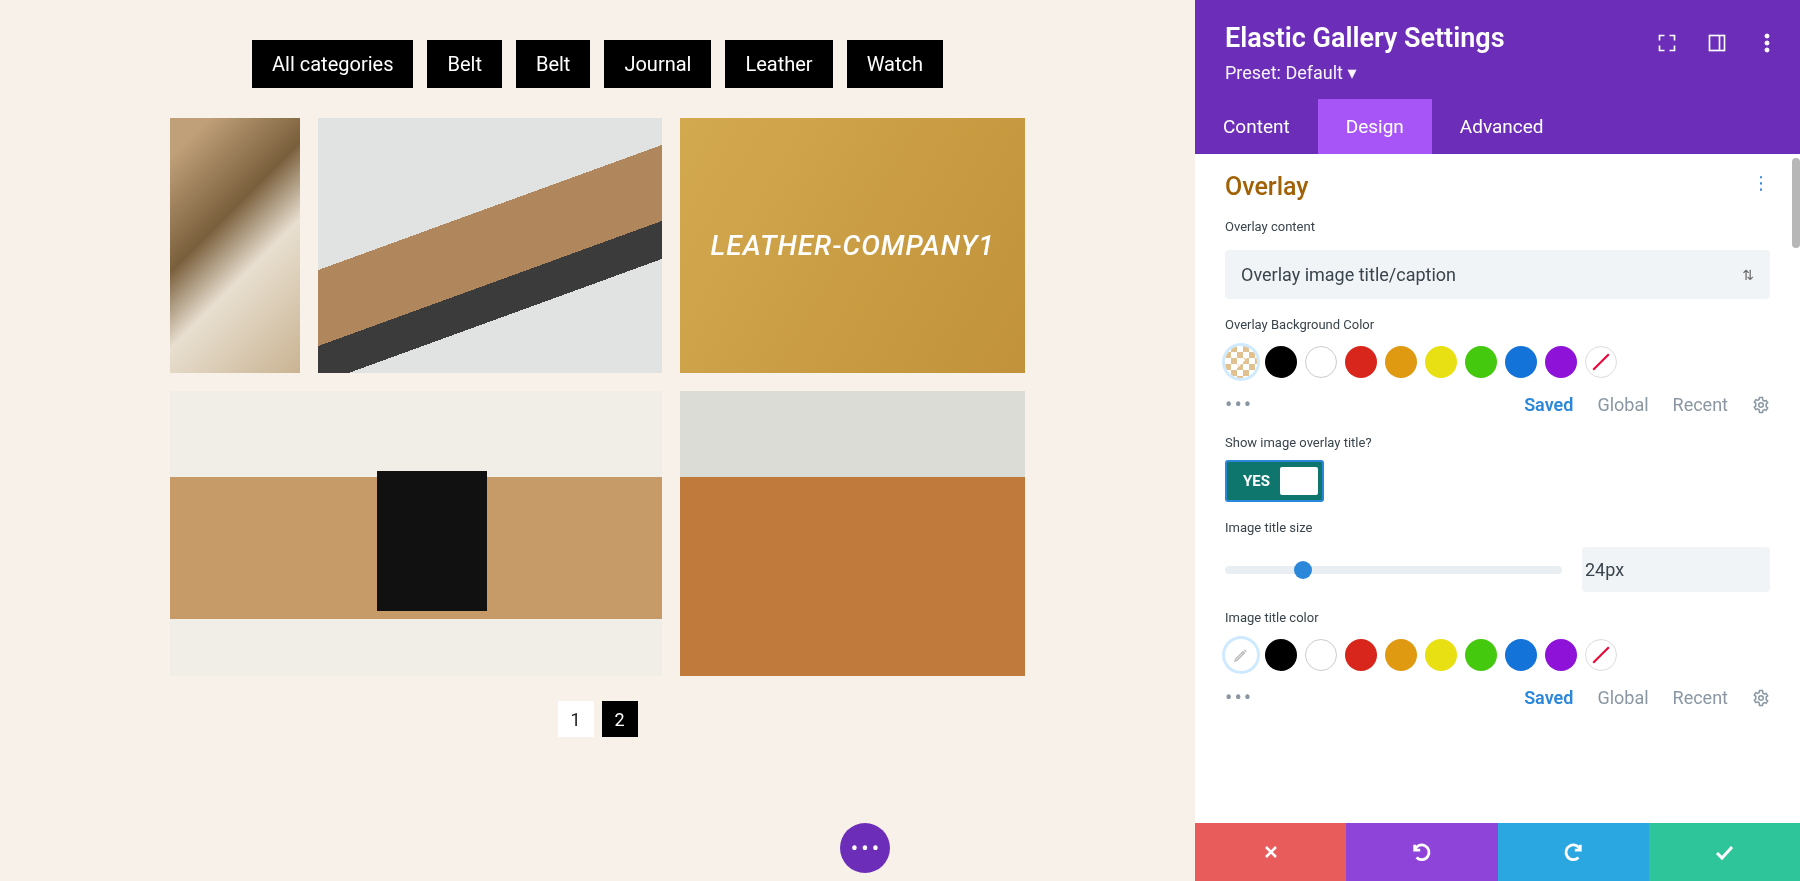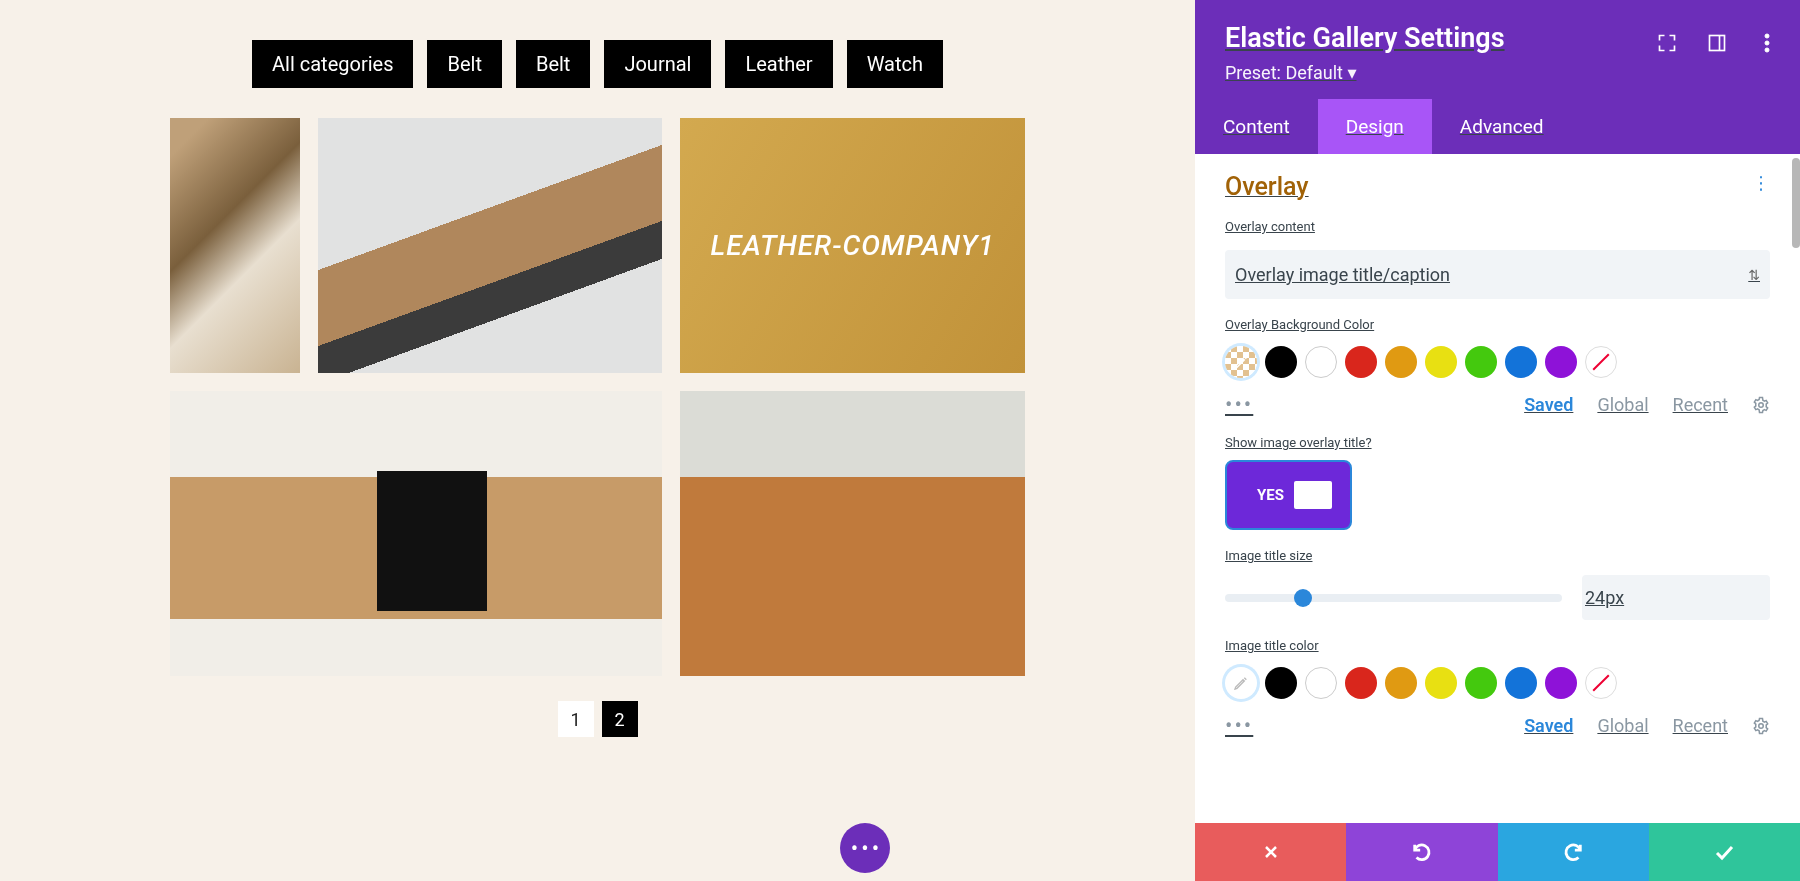--- a/index.html
+++ b/index.html
@@ -21,49 +21,49 @@
   .tile.b4::after { content:""; position:absolute; left:42%; top:28%; width:110px; height:140px; background:#111; }
   .tile.b5 { width:423px; height:285px; background:linear-gradient(180deg,#dbdcd6 0 30%,#c07a3c 30% 100%); }
   .pagination { display:flex; gap:8px; justify-content:center; margin-top:25px; }
   .pg { width:36px; height:36px; display:flex; align-items:center; justify-content:center; font-size:18px; cursor:pointer; }
   .pg.cur { background:#fff; color:#222; }
   .pg.oth { background:#000; color:#fff; }
   .fab { position:absolute; left:840px; bottom:20px; width:50px; height:50px; border-radius:50%; background:#6c2eb9; display:flex; align-items:center; justify-content:center; color:#fff; cursor:pointer; }
   .fab span{ font-size:22px; letter-spacing:3px; margin-left:3px; }
 
   
-  .panel { position:absolute; right:0; top:0; width:605px; height:881px; background:#fff; display:flex; flex-direction:column; font-size:18px; color:#39444c;text-decoration:underline; }
+  .panel { position:absolute; right:0; top:0; width:605px; height:881px; background:#fff; display:flex; flex-direction:column; font-size:18px; color:#39444c; }
   .panel-hd { background:#6c2eb9; color:#fff; padding:22px 30px 16px 30px; }
   .panel-hd h1 { font-size:27px; font-weight:600; }
   .preset { font-size:18px; margin-top:8px; opacity:.95; cursor:pointer; }
   .hd-icons { position:absolute; right:22px; top:32px; display:flex; gap:28px; }
   .hd-icons div { width:22px; height:22px; cursor:pointer; display:flex; align-items:center; justify-content:center; }
   .hd-icons svg { stroke:#fff; }
   .tabs { display:flex; background:#6c2eb9; }
   .tab { padding:16px 28px; color:#fff; font-size:19px; cursor:pointer; }
   .tab.active { background:#a855f7; }
   .panel-body { flex:1; overflow:auto; padding:18px 30px 0 30px; }
   .section-title { color:#a16207; font-size:25px; font-weight:500; margin-bottom:18px; }
   .kebab { float:right; cursor:pointer; color:#2b87da; }
   .field-label { font-size:13px; color:#39444c; margin:18px 0 10px; }
-  .select { background:#f1f4f7; border-radius:4px; padding:14px 10px; display:flex; justify-content:space-between; align-items:center; cursor:pointer;margin-top:16px; }
+  .select { background:#f1f4f7; border-radius:4px; padding:14px 16px; display:flex; justify-content:space-between; align-items:center; cursor:pointer;margin-top:16px; }
   .select .caret { font-size:14px; color:#666; }
   .swatches { display:flex; gap:8px; margin-top:14px; }
   .sw { width:32px; height:32px; border-radius:50%; cursor:pointer; }
   .sw.picker { background:repeating-conic-gradient(#e2c190 0 25%, #fff 0 50%) 0 0/12px 12px; display:flex; align-items:center; justify-content:center; box-shadow:0 0 0 3px #cfeaff; }
   .sw.picker2 { background:#fff; display:flex; align-items:center; justify-content:center; box-shadow:0 0 0 3px #cfeaff; }
   .sw.trans { background:#fff; position:relative; border:1px solid #ddd; }
   .sw.trans::after { content:""; position:absolute; left:4px; right:4px; top:14px; height:2px; background:#e03; transform:rotate(-45deg); }
   .palette-row { display:flex; justify-content:space-between; align-items:center; margin-top:14px; color:#8a97a2; }
   .palette-row .dots{ cursor:pointer; font-size:22px; letter-spacing:2px; }
   .palette-row .tabs2 { display:flex; gap:24px; align-items:center; }
   .palette-row .tabs2 span { cursor:pointer; }
   .palette-row .tabs2 .saved { color:#2b87da; font-weight:600; }
   .gear { width:18px; height:18px; cursor:pointer; }
-  .toggle { display:inline-flex; align-items:center; background:#6d28d9; color:#fff; border-radius:8px; padding:18px; border:2px solid #2b87da; cursor:pointer; }
+  .toggle { display:inline-flex; align-items:center; background:#0f766e; color:#fff; border-radius:3px; padding:4px; border:2px solid #2b87da; cursor:pointer; }
   .toggle .lbl { padding:6px 10px 6px 12px; font-weight:700; font-size:15px; }
   .toggle .knob { width:38px; height:28px; background:#fff; border-radius:2px; }
   .slider-row { display:flex; align-items:center; gap:20px; margin-top:12px; }
   .slider { flex:1; height:8px; background:#e9eef3; border-radius:4px; position:relative; }
   .slider .dot { position:absolute; left:23%; top:50%; transform:translate(-50%,-50%); width:18px; height:18px; border-radius:50%; background:#2b87da; cursor:pointer; }
   .size-box { width:188px; background:#f1f4f7; border-radius:4px; padding:12px 3px; }
 
   .scrollbar { position:absolute; right:0; top:158px; width:8px; height:90px; background:#b7b7b7; border-radius:4px; }
 
   .panel-footer { display:flex; height:58px; }

